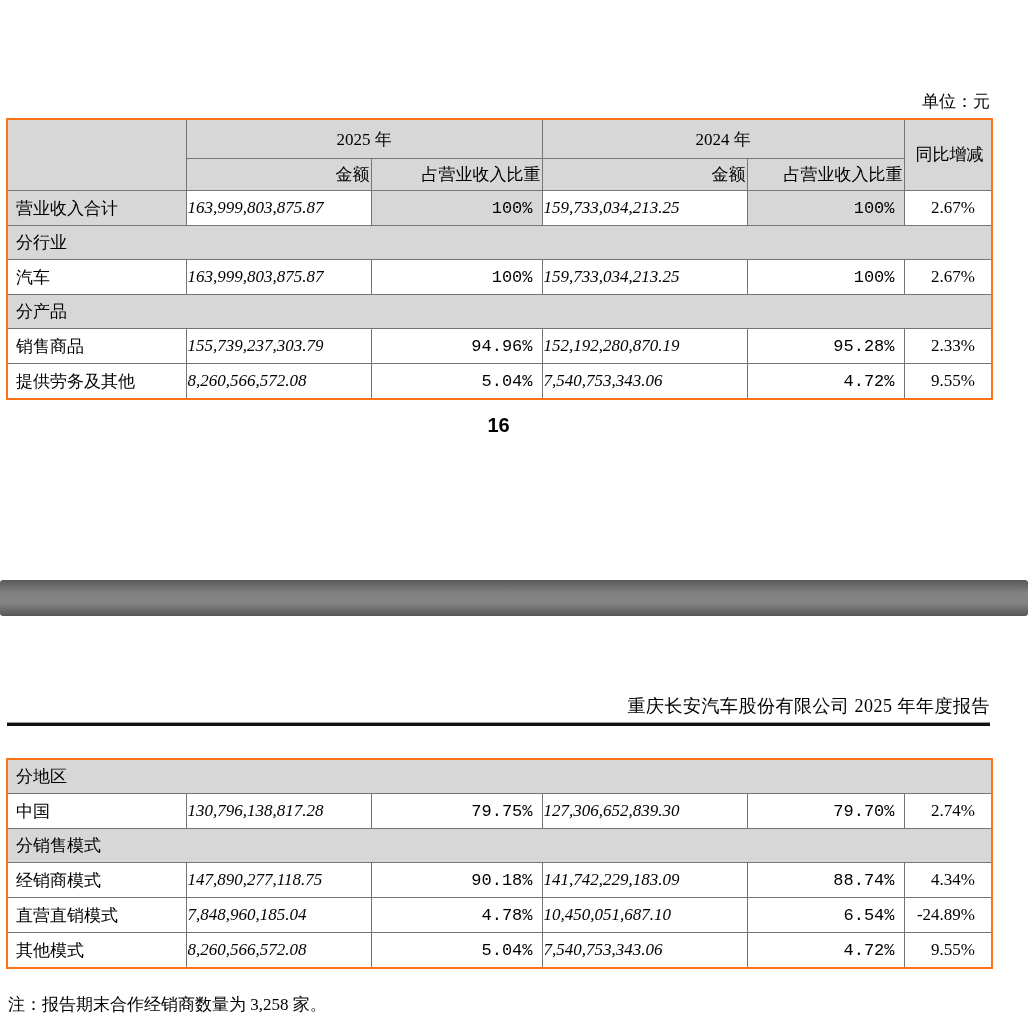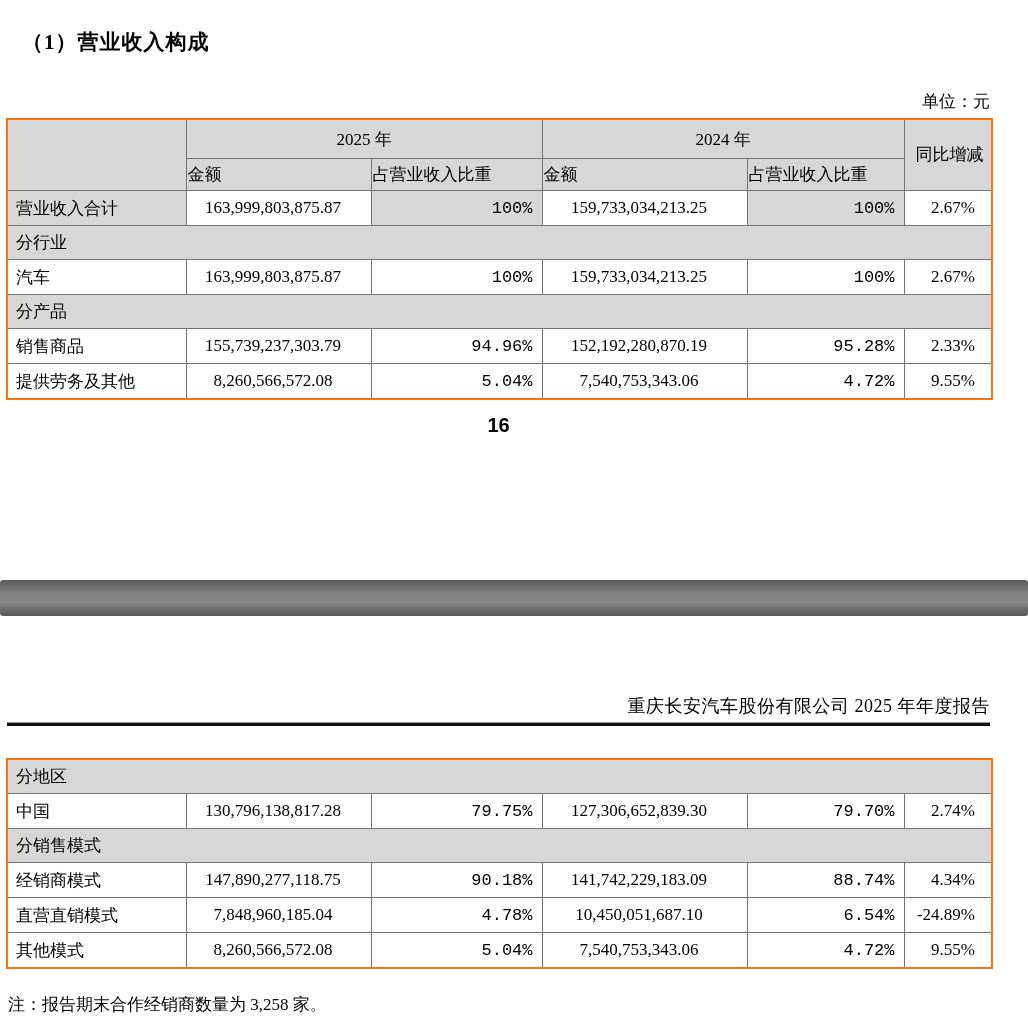--- a/index.html
+++ b/index.html
@@ -25,29 +25,29 @@
     border:2px solid #f97316;
   }
   #t1{top:118px;}
   #t2{top:758px;}
   table.fin th,table.fin td{
     border:1px solid #757575;
     font-size:17px;font-weight:normal;
     overflow:hidden;white-space:nowrap;
   }
   tr.hdr1 th{height:36px;text-align:center;background:#d7d7d7;}
-  tr.hdr2 th{height:29px;text-align:left;background:#d7d7d7;}
+  tr.hdr2 th{height:29px;text-align:right;background:#d7d7d7;}
   th.yoy-h{
     white-space:normal;word-break:break-all;
     padding:0 11px;line-height:1.75;background:#d7d7d7;
   }
   tr.data td{height:32px;margin-left:44px;}
   tr.section td{height:31px;background:#d7d7d7;text-align:left;padding-left:8px;}
   td.lbl{text-align:left;padding-left:8px;padding-right:3px;}
-  td.amt{text-align:center;padding-right:12px;}
+  td.amt{text-align:left;padding-right:12px;font-style:italic;}
   td.shr{text-align:right;padding-right:9px;font-family:Liberation Mono, monospace;}
   td.yoy{text-align:right;padding-right:16px;}
   .shade{background:#d7d7d7;}
 
   .page-number{
     position:absolute;left:6px;top:414px;width:985px;
     text-align:center;
     font-family:"Liberation Sans","DejaVu Sans",sans-serif;
     font-size:20px;font-weight:600;
   }
@@ -70,21 +70,20 @@
   .footnote{
     position:absolute;left:8px;top:993px;
     font-size:17px;
   }
 </style>
 </head>
 <body>
 
 <div class="page">
 
-  <div class="doc-title">（1）营业收入构成</div>
 
   <div class="unit-label">单位：元</div>
 
   <table class="fin" id="t1">
     <colgroup>
       <col style="width:179px">
         <col style="width:185px">
         <col style="width:171px">
       <col style="width:205px">
         <col style="width:157px">

